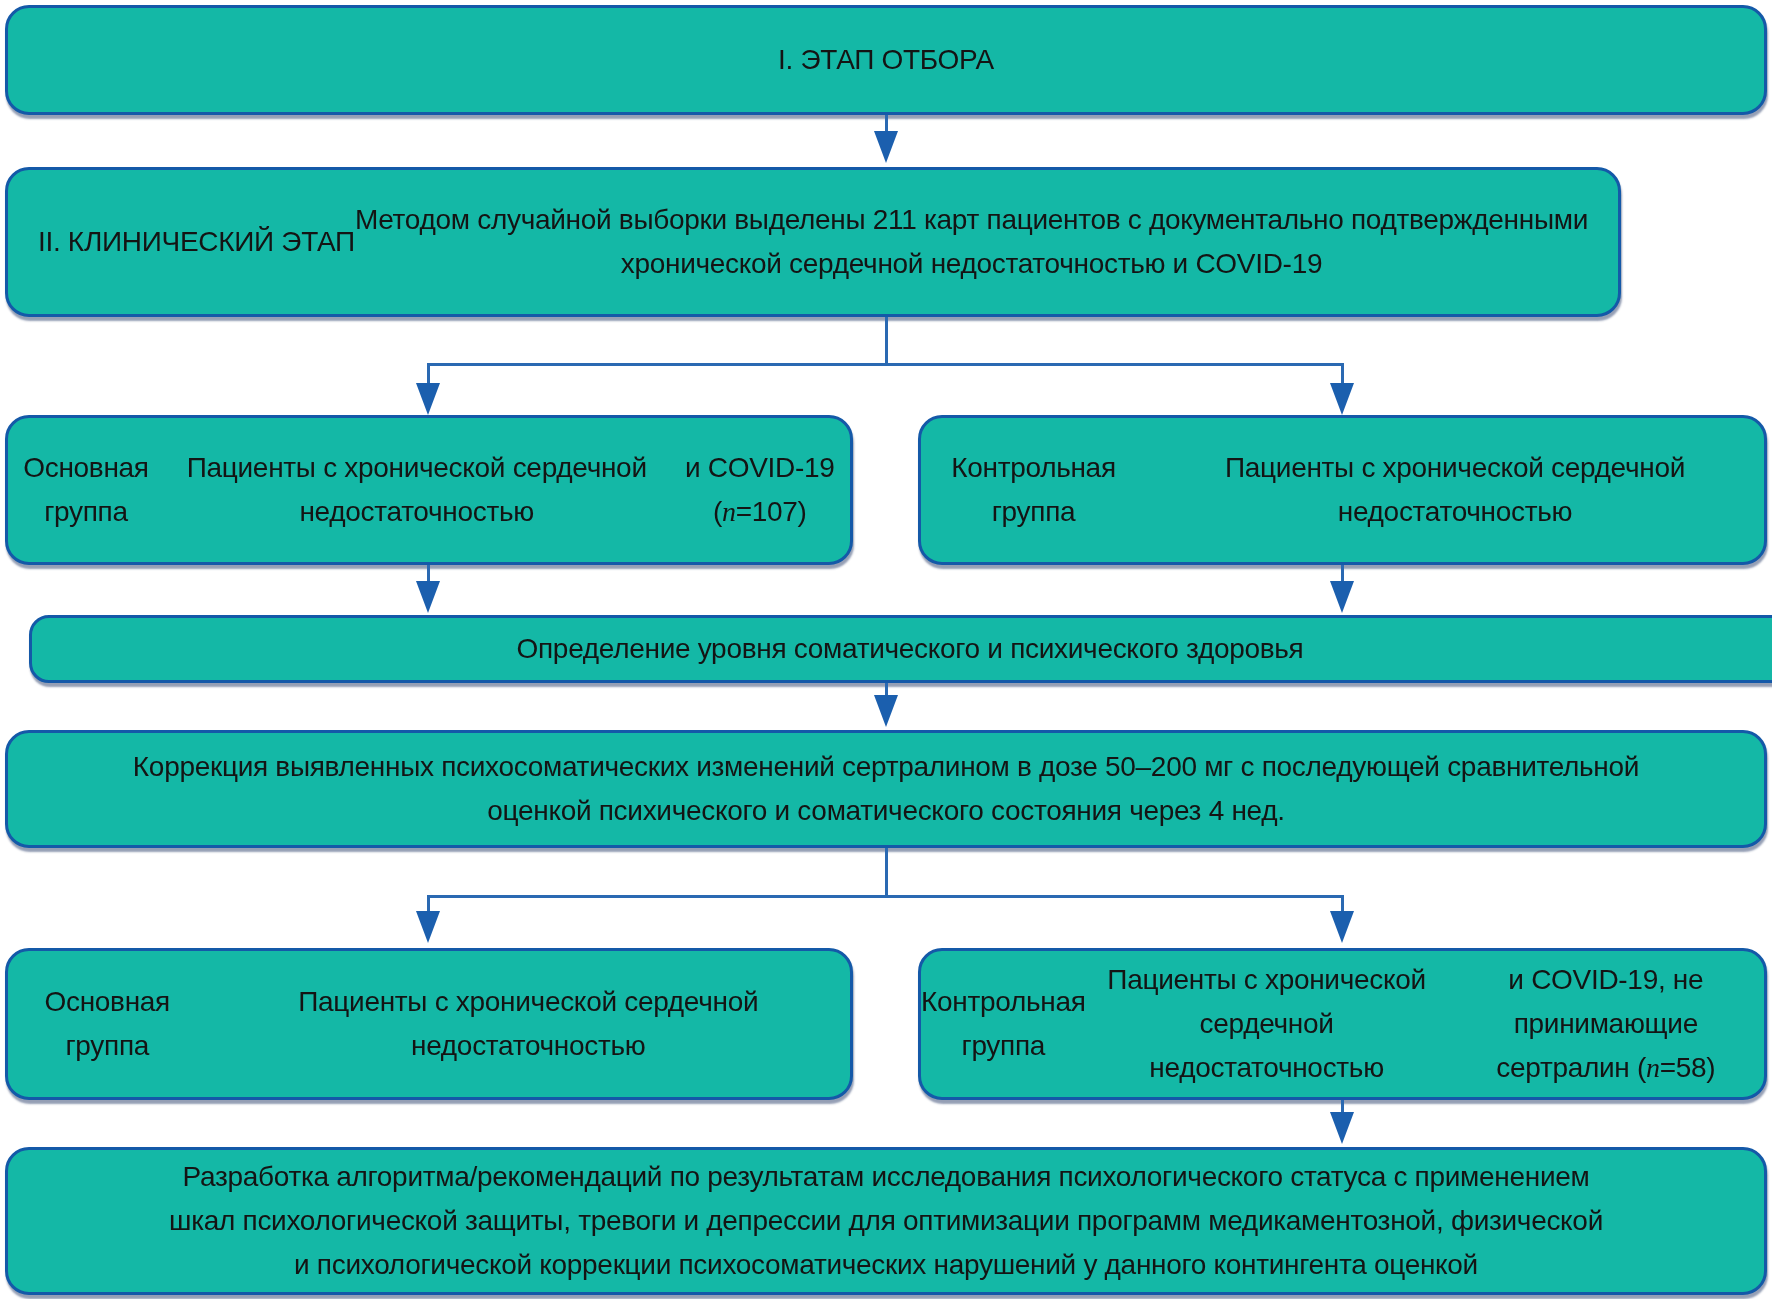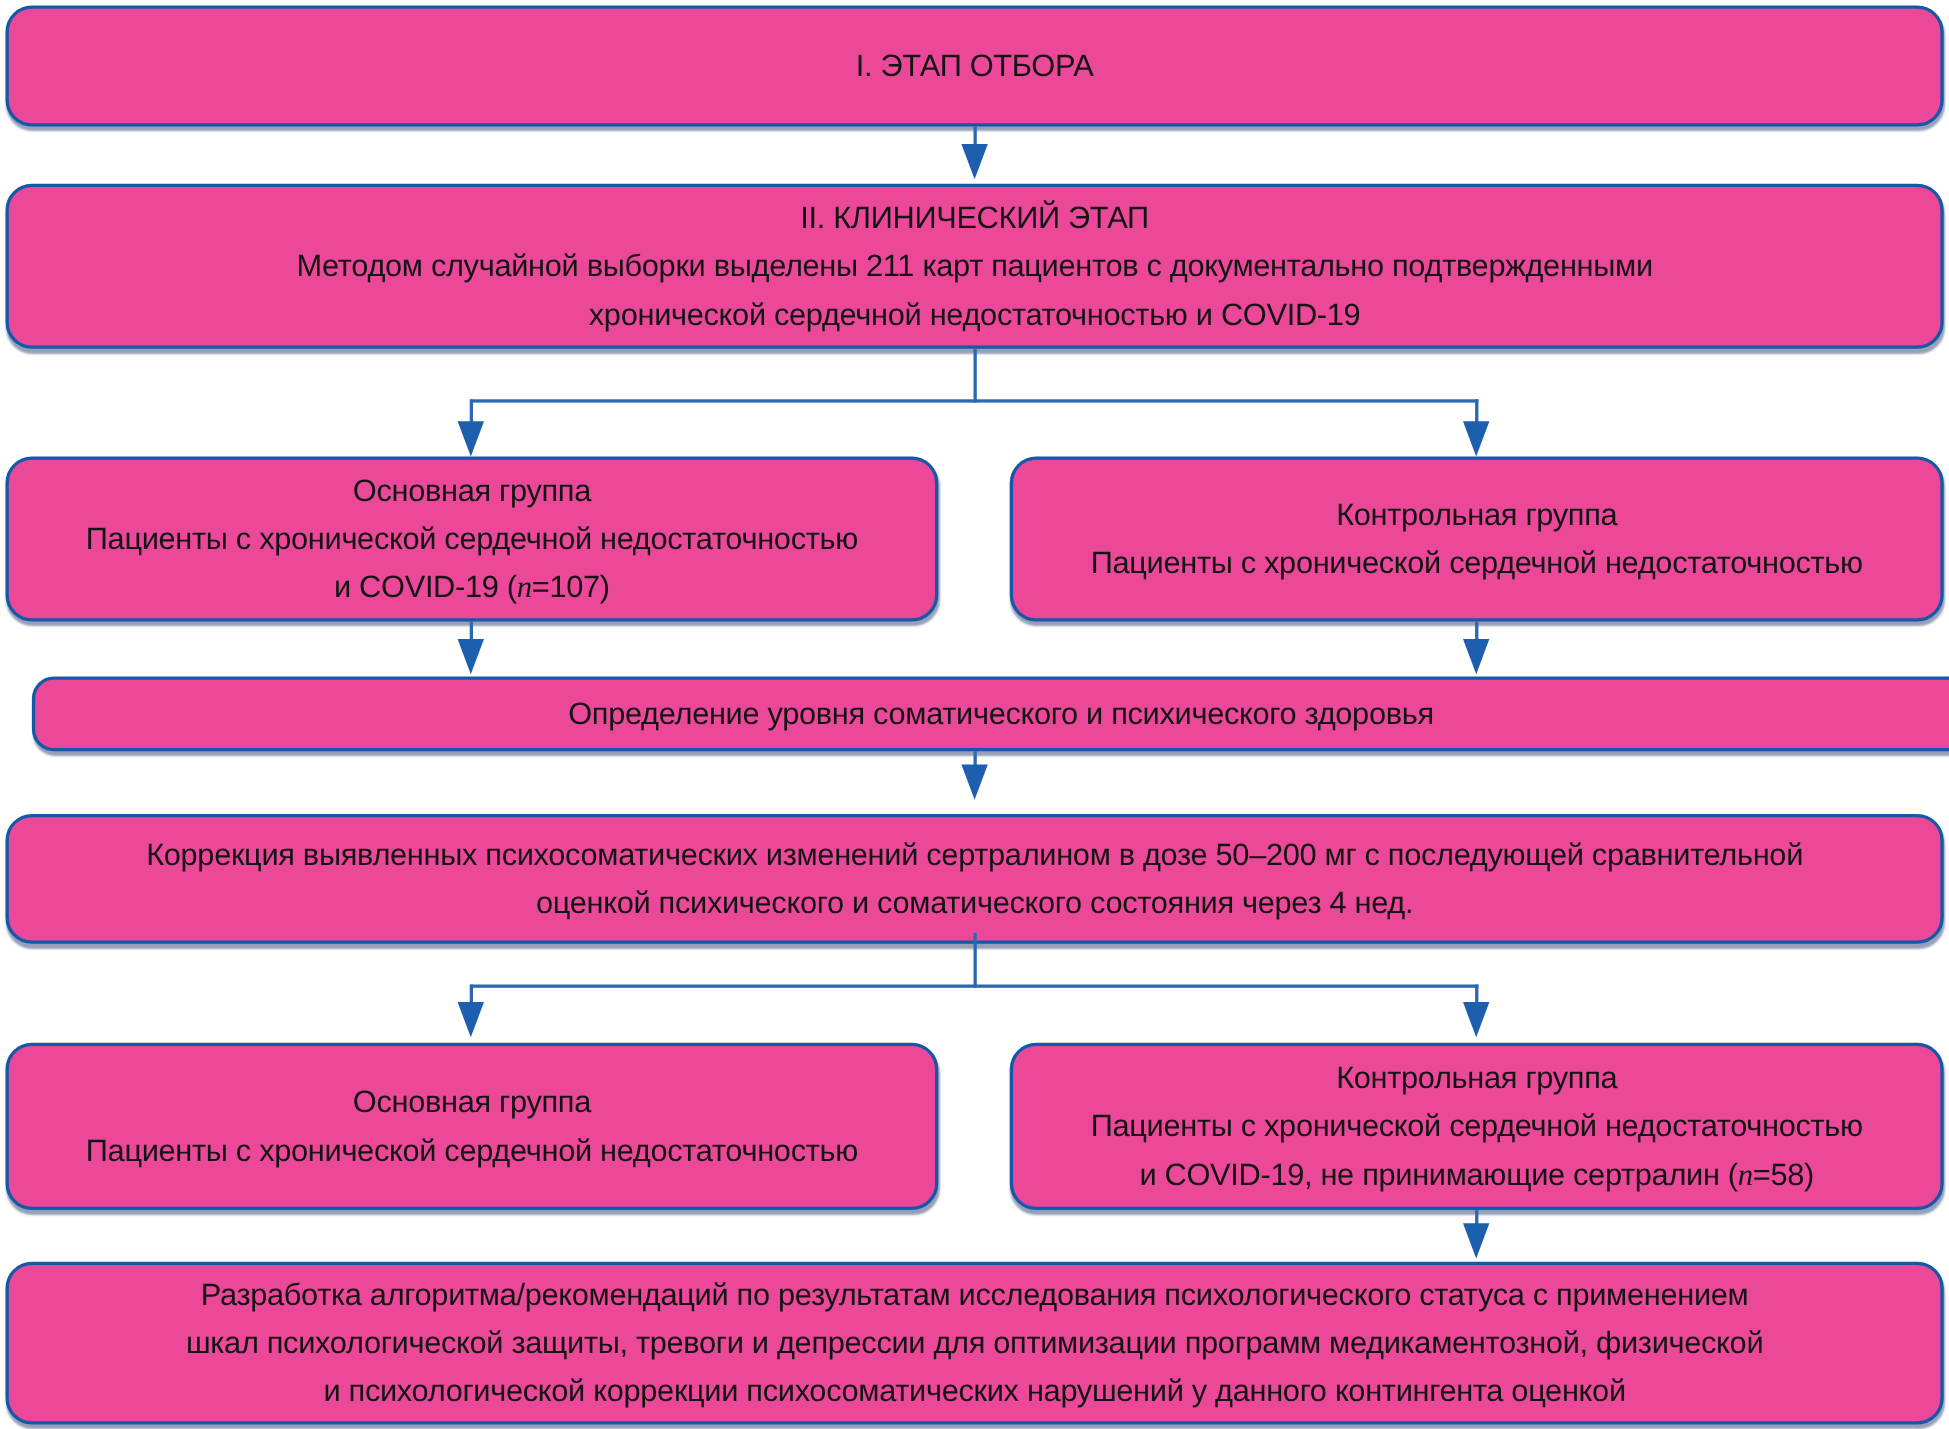--- a/index.html
+++ b/index.html
@@ -5,25 +5,25 @@
   html,body{margin:0;padding:0;background:#ffffff;}
   body{
     width:1772px;height:1299px;position:relative;overflow:hidden;
     font-family:"Liberation Sans","DejaVu Sans",sans-serif;
     color:#141414;
   }
   .canvas{position:absolute;inset:0;}
   
   .box{
     position:absolute;
-    background:#ec4899;
+    background:#14b8a6;
     border:3px solid #1459a8;
     border-radius:24px;
     box-sizing:border-box;
-    display:flex;flex-direction:column;align-items:center;justify-content:center;
+    display:flex;flex-direction:row;align-items:center;justify-content:center;
     text-align:center;
     font-size:28px;line-height:44px;letter-spacing:-0.3px;
     box-shadow:1px 4px 2px rgba(20,42,92,0.45);
   }
   .box .txt{white-space:pre-line;}
   .nvar{font-style:italic;font-family:"Liberation Serif","DejaVu Serif",serif;}
   
   .vline{position:absolute;width:2.5px;background:#2a69b2;}
   .hline{position:absolute;height:3px;background:#2a69b2;}
   .ahead{
@@ -38,21 +38,21 @@
 
 <div class="canvas">
 
   <div class="box" style="left:5px;top:5px;width:1762px;height:110px;">
     <div class="txt">I. ЭТАП ОТБОРА</div>
   </div>
 
   <div class="vline" style="left:885px;top:115px;height:18px;"></div>
   <div class="ahead" style="left:874px;top:131px;"></div>
 
-  <div class="box" style="left:5px;top:167px;width:1762px;height:150px;">
+  <div class="box" style="left:5px;top:167px;width:1616px;height:150px;">
     <div class="txt">II. КЛИНИЧЕСКИЙ ЭТАП</div>
     <div class="txt">Методом случайной выборки выделены 211 карт пациентов с документально подтвержденными
 хронической сердечной недостаточностью и COVID-19</div>
   </div>
 
   <div class="vline" style="left:885px;top:317px;height:49px;"></div>
   <div class="hline" style="left:428px;top:363px;width:916px;"></div>
   <div class="vline" style="left:427px;top:363px;height:22px;"></div>
   <div class="ahead" style="left:416px;top:383px;"></div>
   <div class="vline" style="left:1341px;top:363px;height:22px;"></div>
@@ -74,21 +74,21 @@
   <div class="vline" style="left:1341px;top:565px;height:18px;"></div>
   <div class="ahead" style="left:1330px;top:581px;"></div>
 
   <div class="box" style="left:5px;top:615px;width:1762px;height:68px;border-radius:20px;margin-left:24px;">
     <div class="txt">Определение уровня соматического и психического здоровья</div>
   </div>
 
   <div class="vline" style="left:885px;top:683px;height:14px;"></div>
   <div class="ahead" style="left:874px;top:695px;"></div>
 
-  <div class="box" style="left:5px;top:730px;width:1762px;height:118px;margin-top:10px;">
+  <div class="box" style="left:5px;top:730px;width:1762px;height:118px;">
     <div class="txt">Коррекция выявленных психосоматических изменений сертралином в дозе 50–200 мг с последующей сравнительной
 оценкой психического и соматического состояния через 4 нед.</div>
   </div>
 
   <div class="vline" style="left:885px;top:848px;height:50px;"></div>
   <div class="hline" style="left:428px;top:895px;width:916px;"></div>
   <div class="vline" style="left:427px;top:895px;height:18px;"></div>
   <div class="ahead" style="left:416px;top:911px;"></div>
   <div class="vline" style="left:1341px;top:895px;height:18px;"></div>
   <div class="ahead" style="left:1330px;top:911px;"></div>

